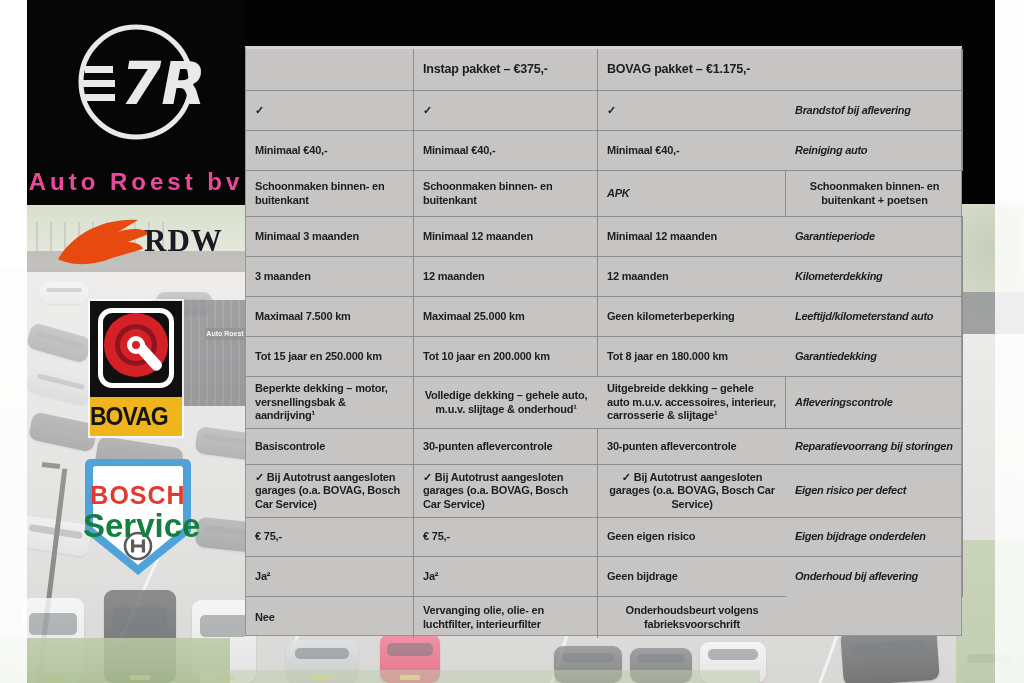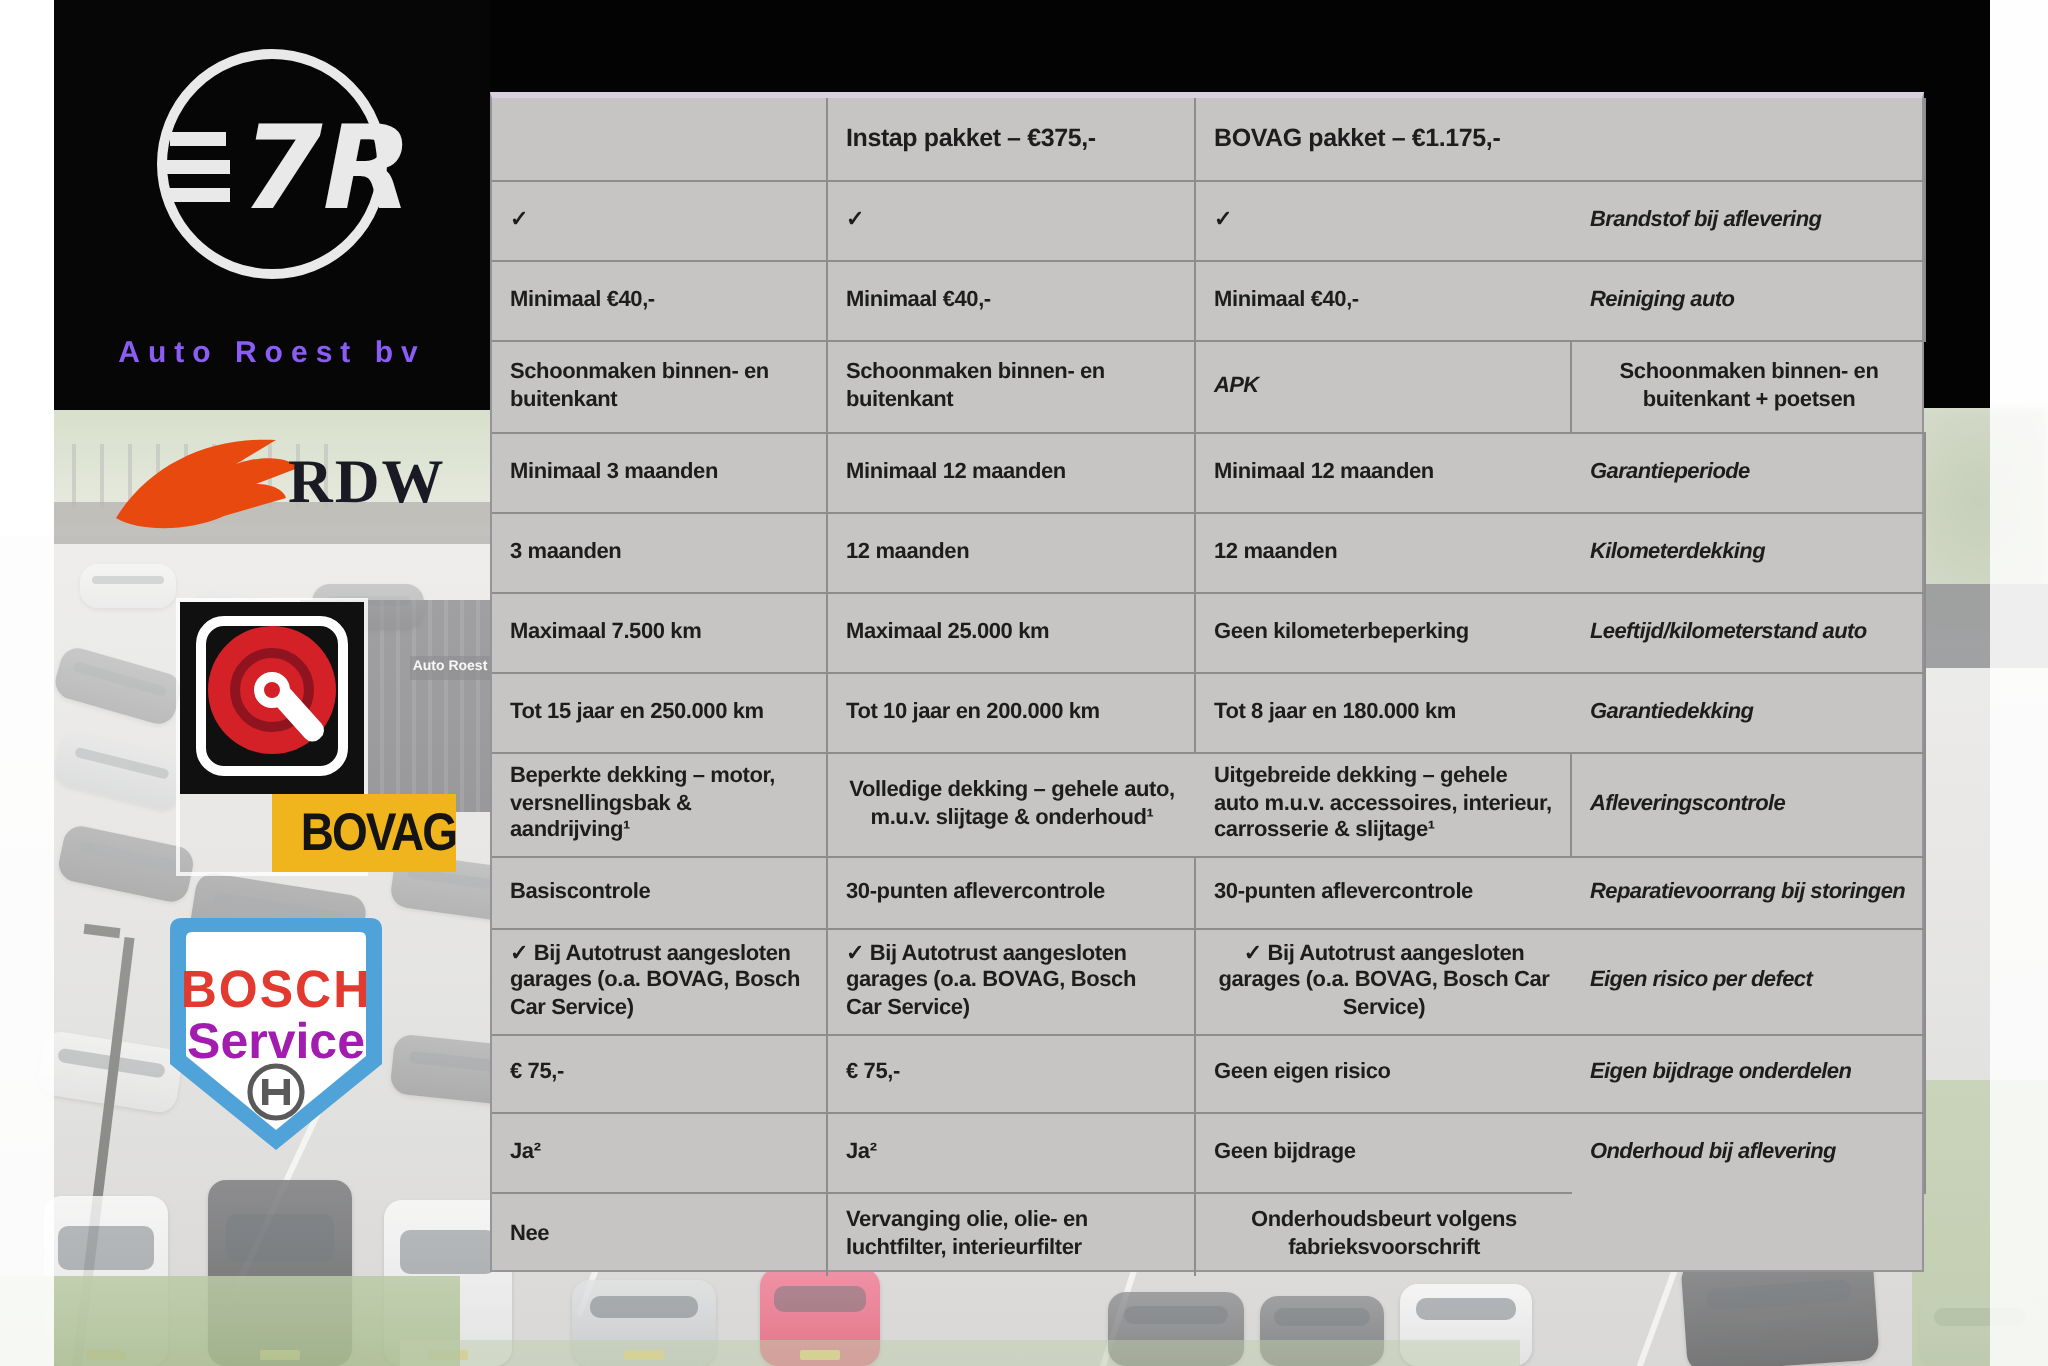--- a/index.html
+++ b/index.html
@@ -49,51 +49,51 @@
   
   #veil{left:0;top:0;width:1024px;height:683px;
     background:linear-gradient(180deg,rgba(255,255,255,.58) 0%,rgba(255,255,255,.46) 55%,rgba(255,255,255,.30) 100%);}
   #edge-left{left:0;top:0;width:27px;height:683px;background:rgba(255,255,255,.88);}
   #edge-right{left:995px;top:0;width:29px;height:683px;background:rgba(255,255,255,.82);}
 
   
   #band-top{left:27px;top:0;width:968px;height:46px;background:#030303;}
   #band-right{left:961px;top:0;width:34px;height:204px;background:#030303;}
   #logo-square{left:27px;top:0;width:218px;height:205px;background:#060606;}
-  #ar-name{position:absolute;left:0;right:0;top:168px;text-align:center;color:#8b5cf6;
-    font-size:15px;font-weight:bold;letter-spacing:4px;}
+  #ar-name{position:absolute;left:0;right:0;top:168px;text-align:center;color:#ec4899;
+    font-size:24px;font-weight:bold;letter-spacing:4px;}
 
   
   #rdw{left:56px;top:215px;width:160px;height:56px;}
   #rdw-text{position:absolute;left:88px;top:8px;font-family:"Liberation Serif",serif;
     font-weight:bold;font-size:31px;color:#1a1a24;letter-spacing:1px;}
 
   
   #bovag{left:90px;top:301px;width:92px;height:135px;box-shadow:0 0 0 2px rgba(255,255,255,.8);}
   .bv-top{position:absolute;left:0;top:0;width:92px;height:96px;background:#101010;}
   .bv-frame{position:absolute;left:8px;top:7px;width:76px;height:80px;border:5px solid #fff;
     border-radius:14px;background:#101010;box-sizing:border-box;}
   .bv-disc{position:absolute;left:14px;top:12px;width:64px;height:64px;border-radius:50%;background:#d42027;}
   .bv-ring2{position:absolute;left:25px;top:23px;width:42px;height:42px;border-radius:50%;
     border:5px solid #8f1420;box-sizing:border-box;}
   .bv-hand{position:absolute;left:44px;top:42px;width:11px;height:34px;background:#fff;
     border-radius:5px;transform:rotate(-42deg);transform-origin:50% 10%;}
   .bv-hub{position:absolute;left:37px;top:35px;width:18px;height:18px;border-radius:50%;
     border:5px solid #fff;background:#d42027;box-sizing:border-box;}
   .bv-bottom{position:absolute;left:0;top:96px;width:92px;height:39px;background:#f0b41c;
-    display:flex;align-items:center;justify-content:flex-end;margin-left:46px;}
+    display:flex;align-items:center;justify-content:flex-start;}
   .bv-label{font-size:23px;font-weight:bold;color:#141414;letter-spacing:-1px;
     transform:scaleY(1.15);}
 
   
   #bosch{left:83px;top:457px;width:110px;height:121px;}
   #bosch-line1{position:absolute;left:0;right:0;top:24px;text-align:center;
     font-size:25px;font-weight:bold;color:#e23a2e;letter-spacing:1px;transform:scaleY(1.05);}
   #bosch-line2{position:absolute;left:0;right:0;top:50px;text-align:center;
-    font-size:25px;font-weight:bold;color:#a21caf;}
+    font-size:33px;font-weight:bold;color:#15803d;}
 
   
   #pkgtable{left:245px;top:46px;width:717px;height:590px;background:#c6c5c3;
     display:grid;grid-template-columns:168px 184px 188px 177px;
     grid-template-rows:42px 40px 40px 46px 40px 40px 40px 40px 52px 36px 53px 39px 40px 41px;
     border:1px solid #97939b;border-top:3px solid #d8d0dc;box-sizing:border-box;}
   .cell{display:flex;align-items:center;padding:4px 9px;box-sizing:border-box;
     border-right:1px solid #8d8d8d;border-bottom:1px solid #8d8d8d;
     color:#1d1d1d;font-weight:bold;font-size:11px;line-height:1.22;letter-spacing:-.2px;}
   .cell.last-col{border-right:none;text-align:center;}

